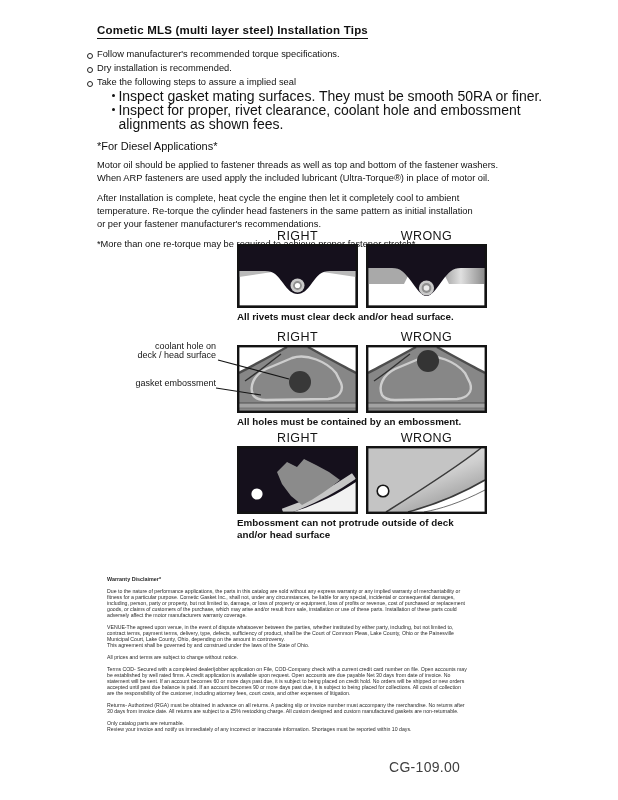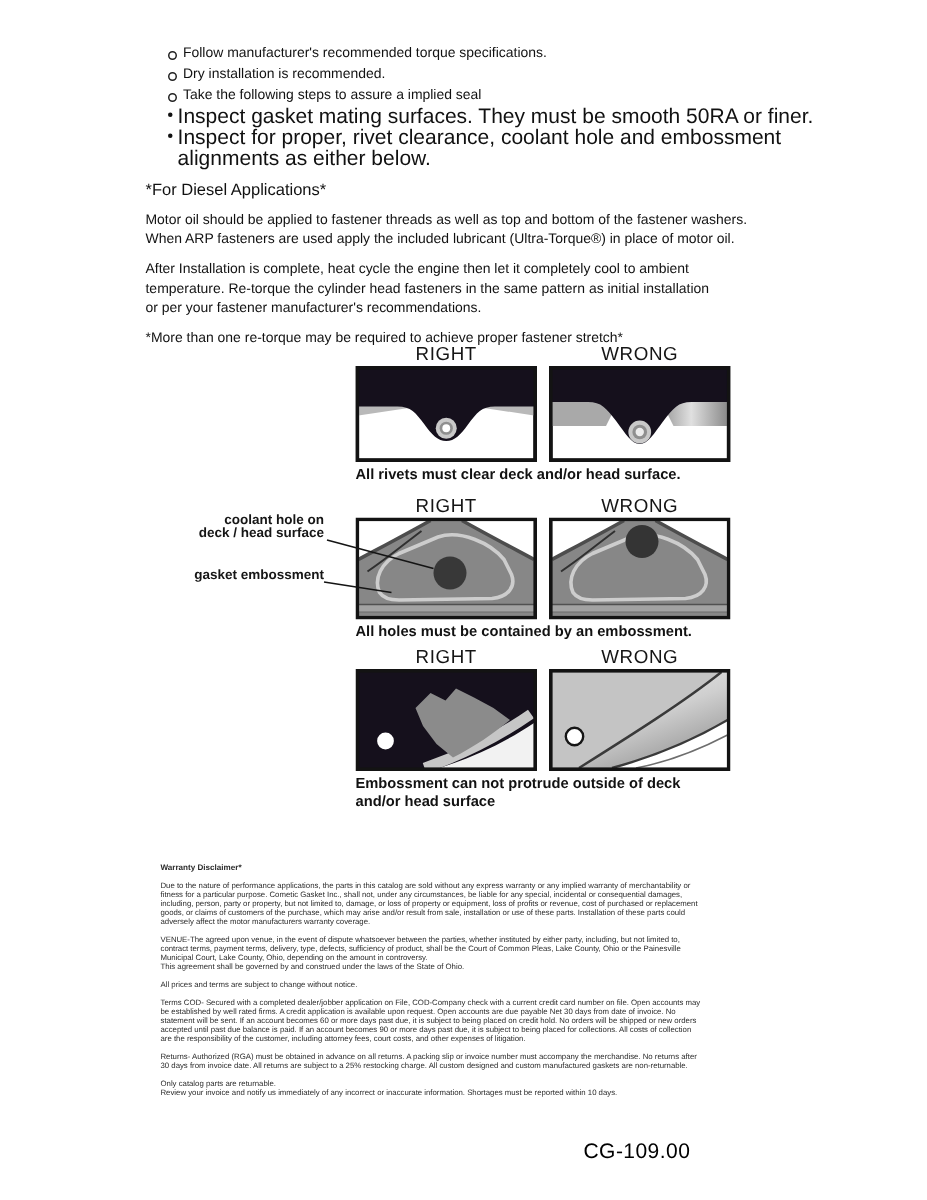--- a/index.html
+++ b/index.html
@@ -7,21 +7,21 @@
     width:618px;height:800px;position:relative;background:#ffffff;
     font-family:"Liberation Sans", sans-serif;color:#111;overflow:hidden;
   }
   
   .tips{position:absolute;left:97px;top:20px;width:446px;}
   .title{
     display:inline-block;font-size:11.5px;font-weight:bold;letter-spacing:.2px;
     border-bottom:1.6px solid #111;padding-bottom:2px;white-space:nowrap;
   }
   .bullets{margin-top:8px;}
-  .brow{display:flex;align-items:center;line-height:14px;font-size:9.3px;margin-left:25px;}
+  .brow{display:flex;align-items:center;line-height:14px;font-size:9.3px;}
   .ring{
     width:4px;height:4px;border:1px solid #222;border-radius:50%;
     flex:0 0 auto;margin:4px 4px 0 -10px;
   }
   .subrow{display:flex;align-items:flex-start;line-height:14px;font-size:14px;margin-left:15px;}
   .dot{
     width:3.4px;height:3.4px;background:#111;border-radius:50%;
     flex:0 0 auto;margin:5px 3px 0 0;
   }
   .diesel-h{font-size:11px;font-weight:normal;margin-top:9px;}
@@ -30,54 +30,55 @@
   .pair{position:absolute;left:237px;width:250px;}
   .dlabels{display:flex;gap:8px;}
   .dlabels span{width:121px;text-align:center;font-size:12.5px;letter-spacing:.4px;color:#151515;}
   .boxes{display:flex;gap:8px;margin-top:1px;}
   .caption{font-size:9.8px;line-height:11.5px;margin-top:3px;white-space:pre-line;color:#121212;font-weight:bold;}
   svg.dia{display:block;}
   
   .annotations{position:absolute;left:108px;top:338px;width:200px;height:70px;z-index:5;}
   .ann-label{
     position:absolute;right:92px;width:120px;text-align:right;
-    font-size:9px;line-height:9px;color:#161616;white-space:pre-line;font-weight:bold;
+    font-size:9px;line-height:9px;color:#161616;white-space:pre-line;
   }
   .ann-lines{position:absolute;left:0;top:0;}
   
   .legal{position:absolute;left:107px;top:576px;width:412px;color:#2b2b2b;}
   .legal-h{font-size:5.4px;font-weight:bold;line-height:6px;}
   .legal p{font-size:5.2px;line-height:6px;margin:6px 0 0 0;white-space:pre-line;}
   
-  .doccode{position:absolute;left:389px;top:759px;font-size:14px;color:#000000;letter-spacing:.3px;}
+  .doccode{position:absolute;left:389px;top:759px;font-size:14px;color:#404040;letter-spacing:.3px;}
 </style>
 </head>
 <body>
 
 <div class="tips">
+  <span class="title">Cometic MLS (multi layer steel) Installation Tips</span>
   <div class="bullets">
     <div class="brow">
       <span class="ring"></span>
       <span>Follow manufacturer's recommended torque specifications.</span>
     </div>
     <div class="brow">
       <span class="ring"></span>
       <span>Dry installation is recommended.</span>
     </div>
     <div class="brow">
       <span class="ring"></span>
       <span>Take the following steps to assure a implied seal</span>
     </div>
     <div class="subrow">
       <span class="dot"></span>
       <span>Inspect gasket mating surfaces.  They must be smooth 50RA or finer.</span>
     </div>
     <div class="subrow">
       <span class="dot"></span>
-      <span>Inspect for proper, rivet clearance, coolant hole and embossment alignments as either below.</span>
+      <span>Inspect for proper, rivet clearance, coolant hole and embossment alignments as shown fees.</span>
     </div>
   </div>
 
   <div class="diesel-h">*For Diesel Applications*</div>
   <div class="para">Motor oil should be applied to fastener threads as well as top and bottom of the fastener washers.
 When ARP fasteners are used apply the included lubricant (Ultra-Torque®) in place of motor oil.</div>
   <div class="para">After Installation is complete, heat cycle the engine then let it completely cool to ambient
 temperature. Re-torque the cylinder head fasteners in the same pattern as initial installation
 or per your fastener manufacturer's recommendations.</div>
   <div class="para">*More than one re-torque may be required to achieve proper fastener stretch*</div>

